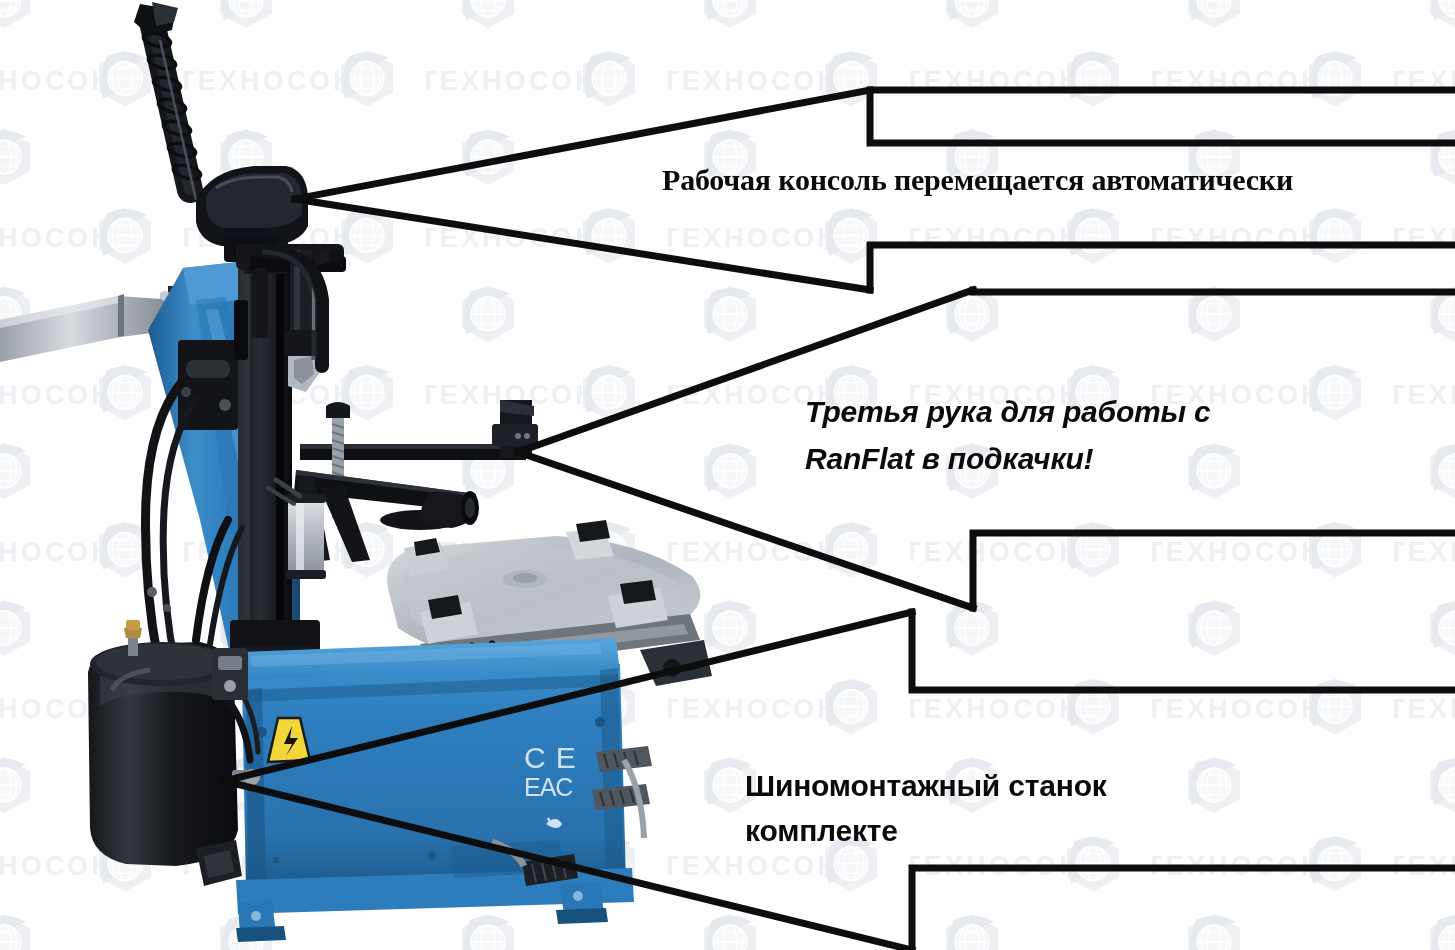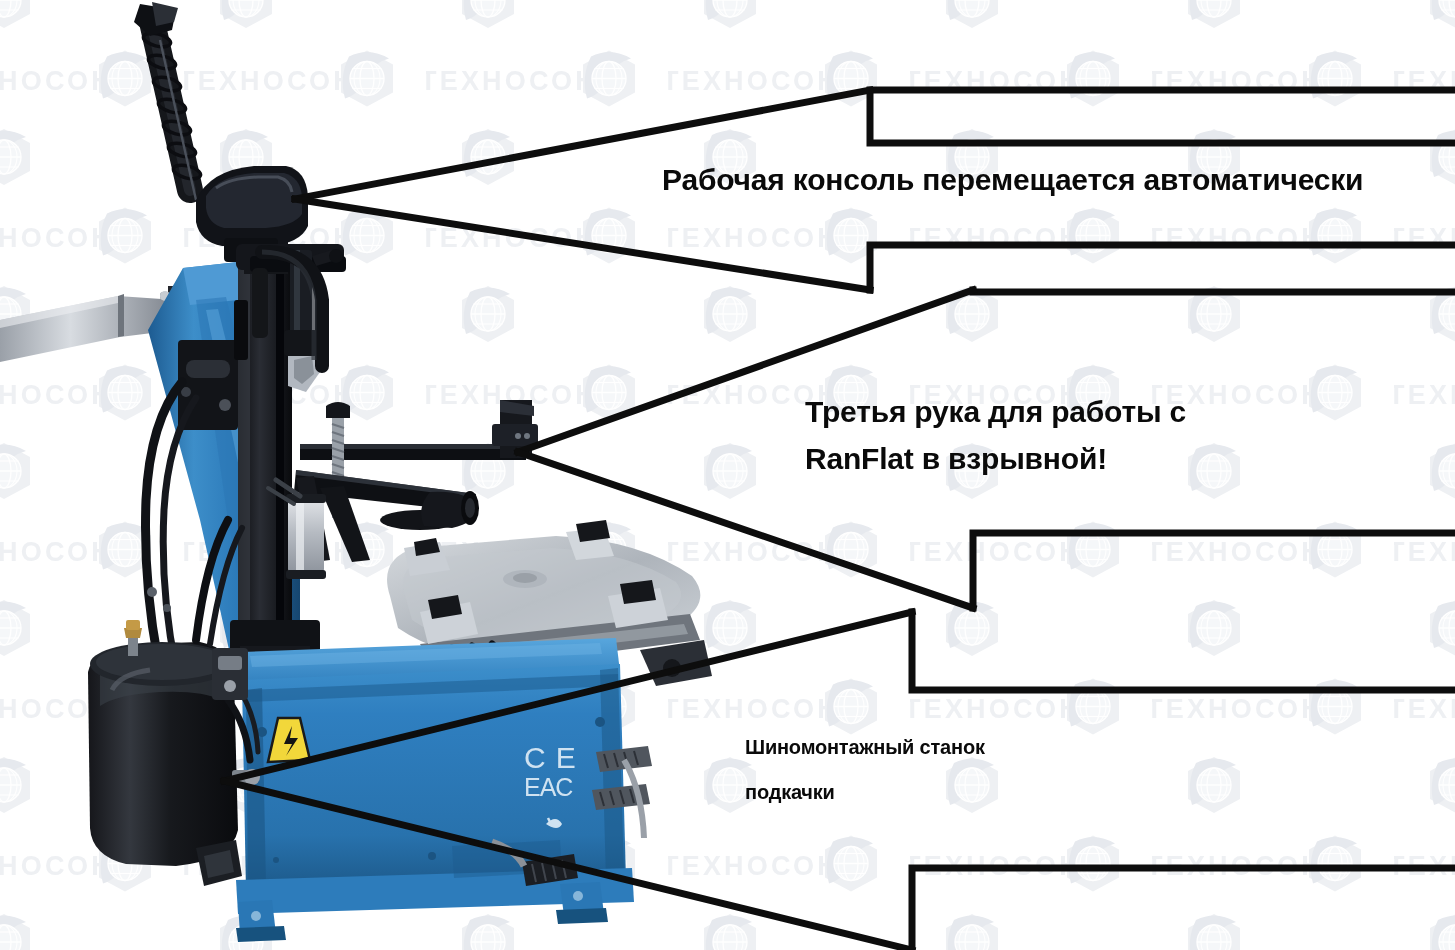--- a/index.html
+++ b/index.html
@@ -14,23 +14,23 @@
   #photo{position:absolute;left:0;top:0;width:760px;height:950px;z-index:2;}
 
   
   #callouts{position:absolute;left:0;top:0;width:1455px;height:950px;z-index:3;pointer-events:none;}
 
   
   .callout-text{position:absolute;z-index:4;color:#0a0a0a;font-weight:bold;
                 font-family:"Liberation Sans",sans-serif;letter-spacing:-0.2px;}
   .callout-text div{white-space:nowrap;}
 
-  #txt1{left:662px;top:160px;width:775px;font-size:30px;line-height:39px;}
-  #txt2{left:805px;top:388px;width:640px;font-size:30px;line-height:47px;}
-  #txt3{left:745px;top:725px;width:660px;font-size:20px;line-height:45px;}
+  #txt1{left:662px;top:160px;width:775px;font-size:30px;line-height:39px;font-family:Liberation Serif, serif;}
+  #txt2{left:805px;top:388px;width:640px;font-size:30px;line-height:47px;font-style:italic;}
+  #txt3{left:745px;top:763px;width:660px;font-size:30px;line-height:45px;}
 </style>
 </head>
 <body>
 
 <div id="page">
 
   <svg id="watermark" viewBox="0 0 1455 950" xmlns="http://www.w3.org/2000/svg">
     <defs>
       <g id="wm-globe">
 
@@ -411,21 +411,21 @@
       <path d="M1455 868 L912 868 L912 950"></path>
     </g>
   </svg>
 
   <div id="txt1" class="callout-text">
     <div>Рабочая консоль перемещается автоматически</div>
   </div>
 
   <div id="txt2" class="callout-text">
     <div>Третья рука для работы с</div>
-    <div>RanFlat в взрывной!</div>
+    <div>RanFlat в подкачки!</div>
   </div>
 
   <div id="txt3" class="callout-text">
     <div>Шиномонтажный станок</div>
-    <div>подкачки</div>
+    <div>комплекте</div>
   </div>
 
 </div>
 
 </body></html>

